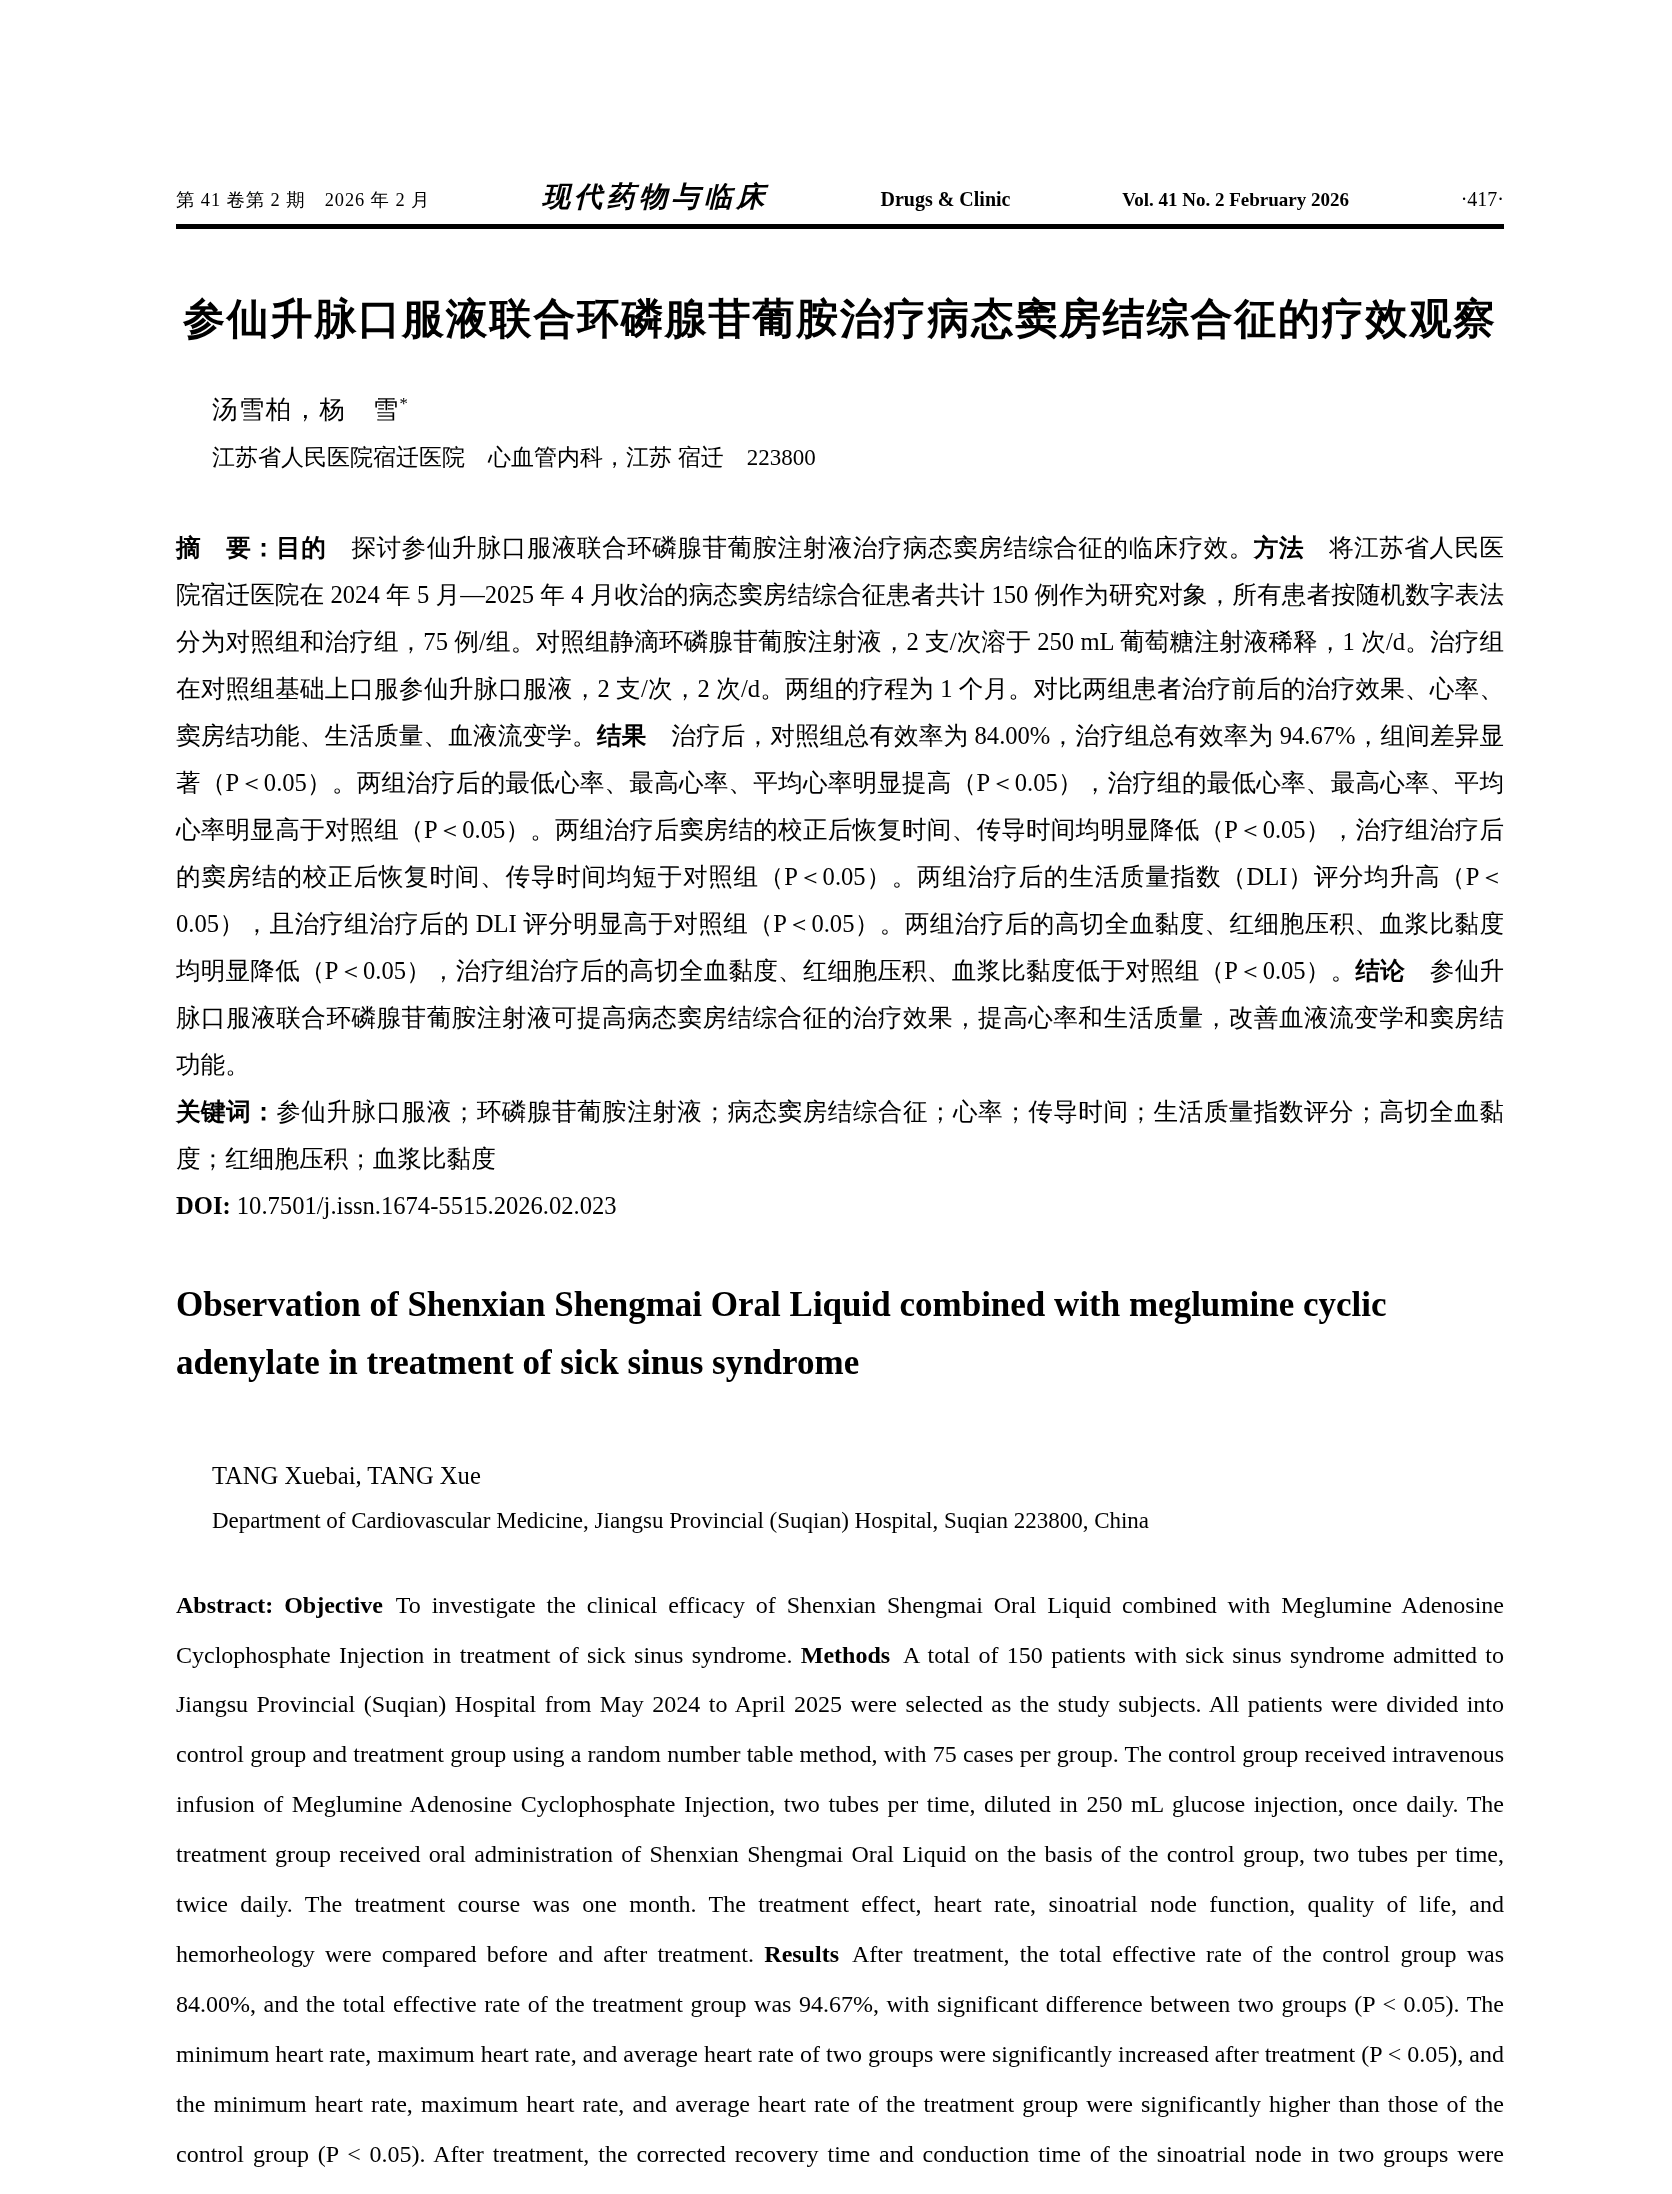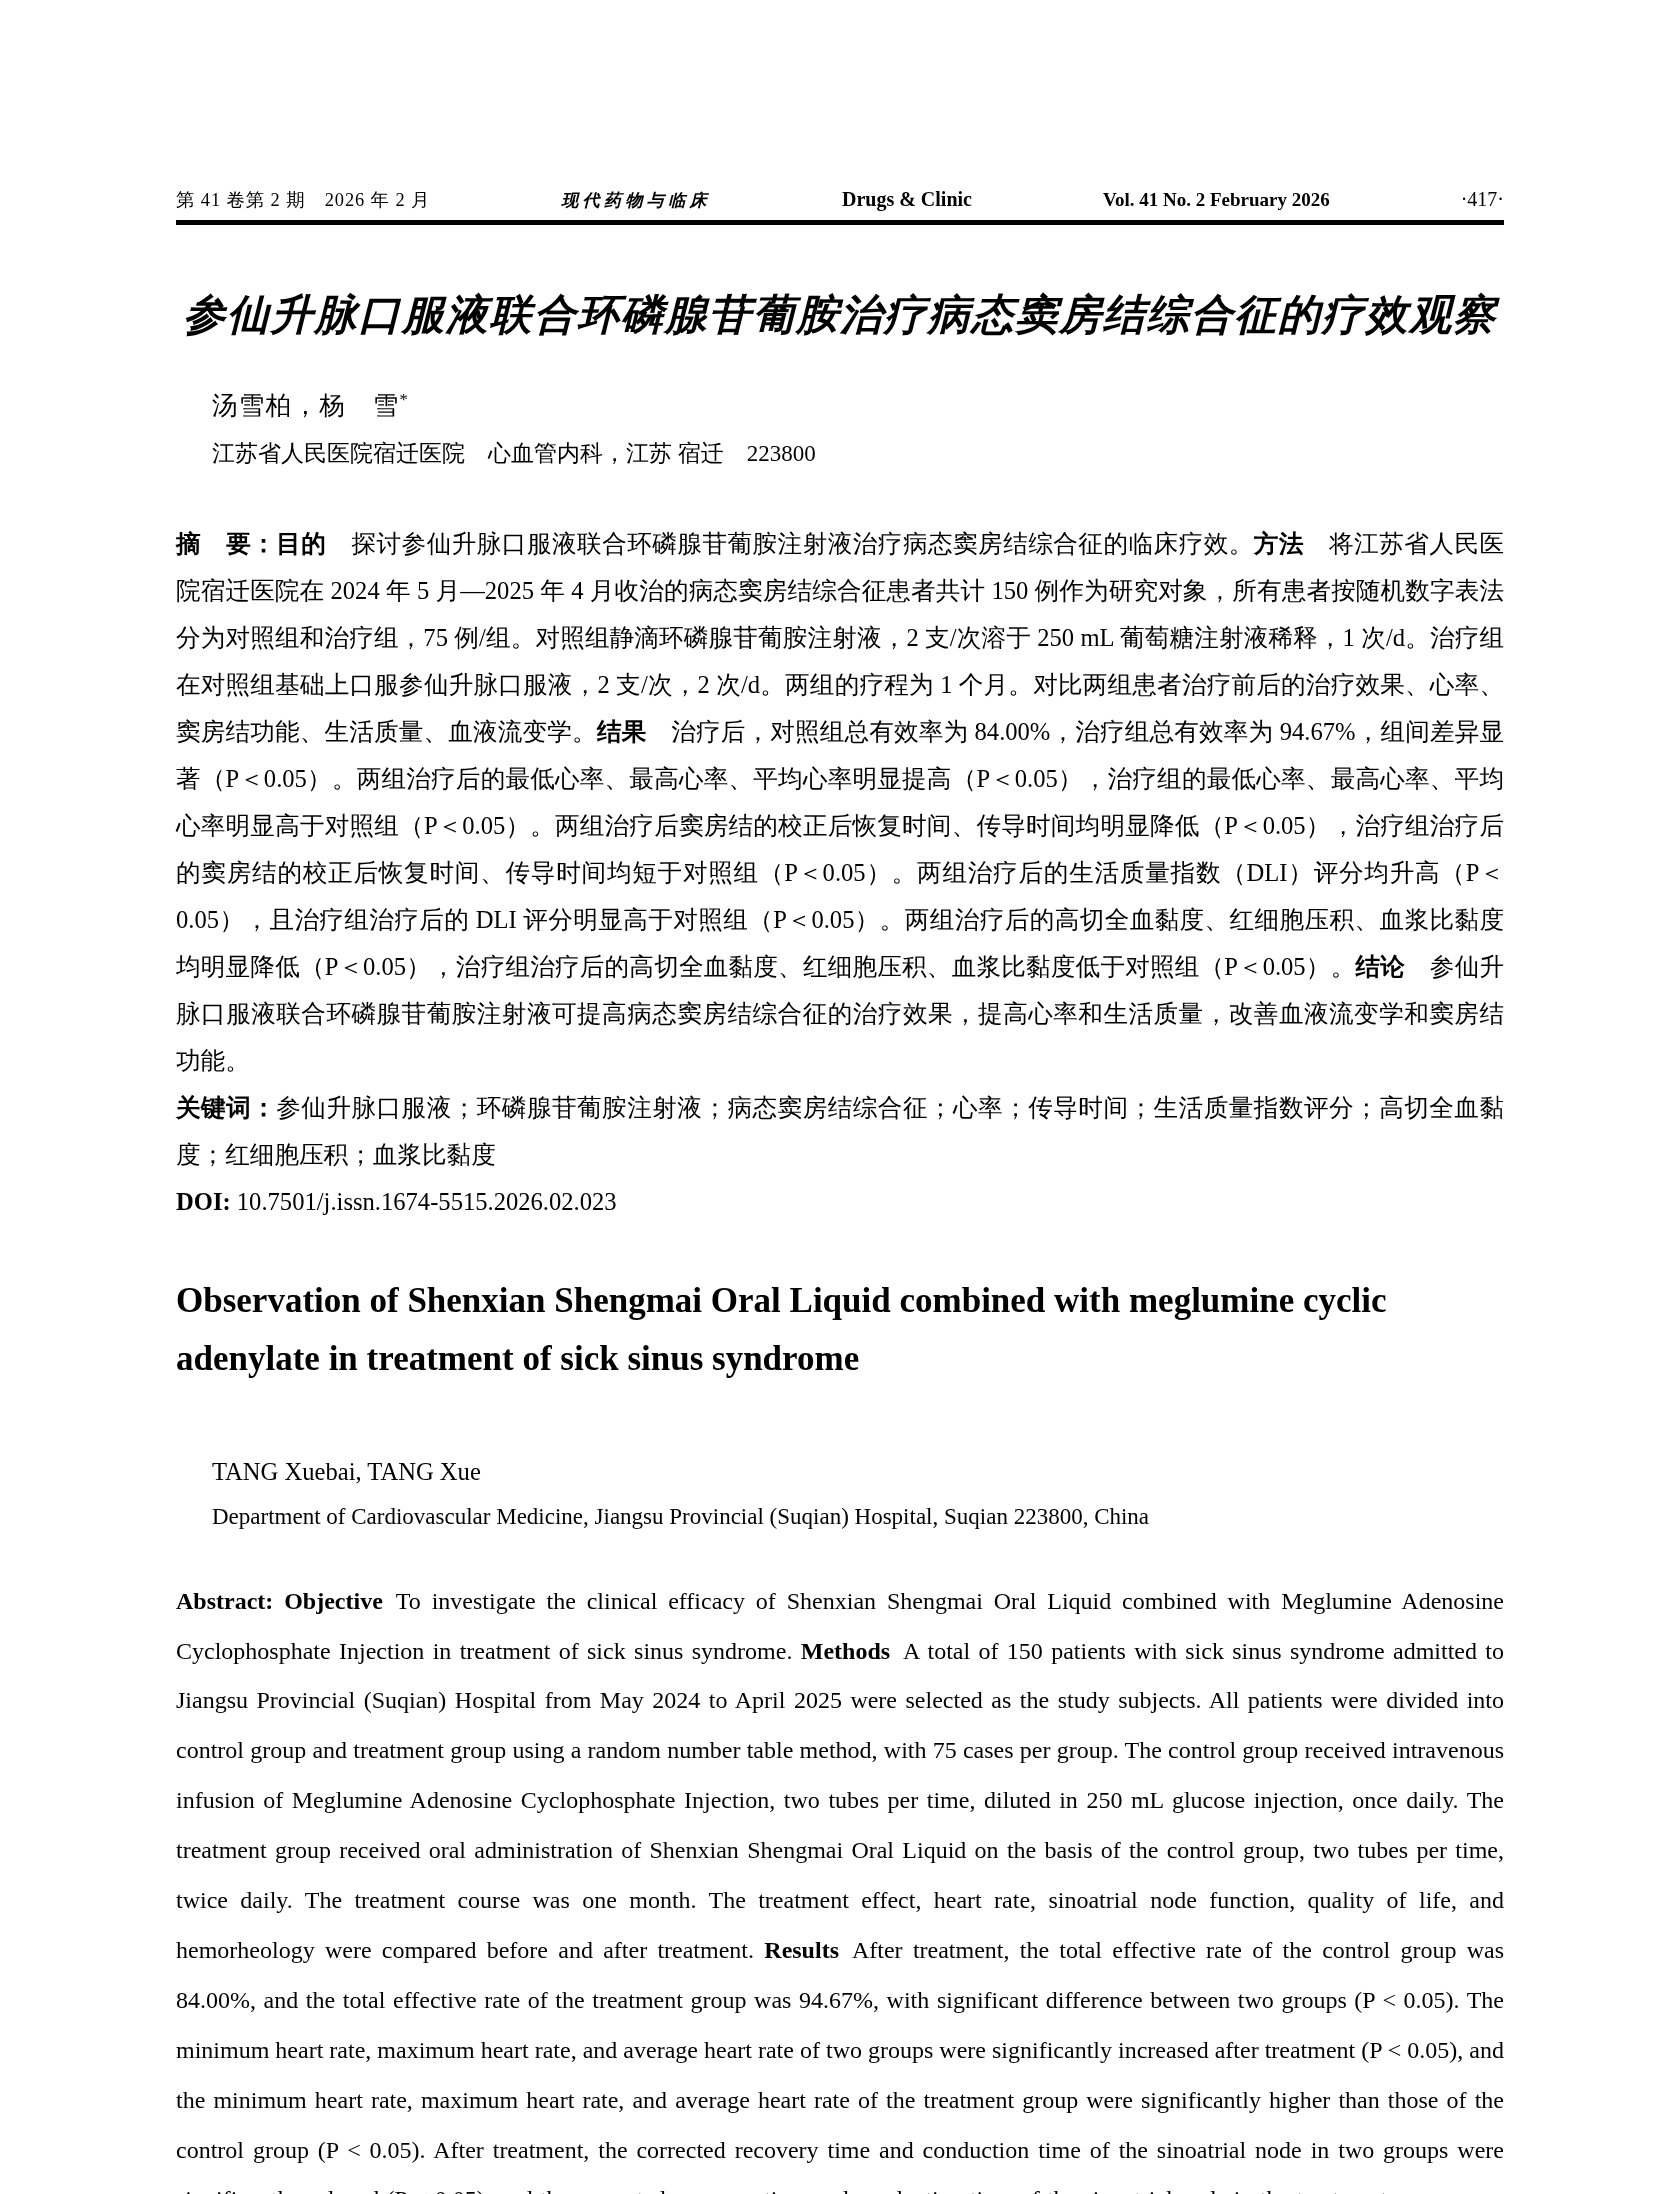--- a/index.html
+++ b/index.html
@@ -20,21 +20,21 @@
   
   .hdr{
     display:flex;
     align-items:baseline;
     justify-content:space-between;
     font-size:18.4px;
     white-space:nowrap;
   }
   .hdr .issue-cn{letter-spacing:0.9px;margin-top:24px;}
   .hdr .journal-cn{
-    font-size:17px;
+    font-size:28px;
     font-weight:bold;
     font-style:italic;
     letter-spacing:4.4px;
   }
   .hdr .journal-en{font-size:20px;font-weight:bold;font-style:normal;margin-top:48px;}
   .hdr .vol-en{font-size:19px;font-weight:bold;}
   .hdr .pageno{font-size:20px;font-weight:normal;}
   .hdr-rule{
     border:none;
     border-top:5.3px solid #000;
@@ -43,21 +43,20 @@
   
   .hei{font-family:"Liberation Sans","DejaVu Sans",sans-serif;font-weight:bold;}
   h1.title-cn{
     margin:66px 0 0 0;
     font-family:"Liberation Sans","DejaVu Sans",sans-serif;
     font-weight:bold;
     font-size:42px;
     line-height:1.15;
     text-align:center;
     letter-spacing:1.8px;
-    font-style:italic;
   }
   .authors-cn{
     margin:49px 0 0 0;
     font-size:25.5px;
     padding-left:36px;
     letter-spacing:1.3px;
   }
   .authors-cn sup{font-size:16.7px;}
   .affil-cn{
     margin:15px 0 0 0;

